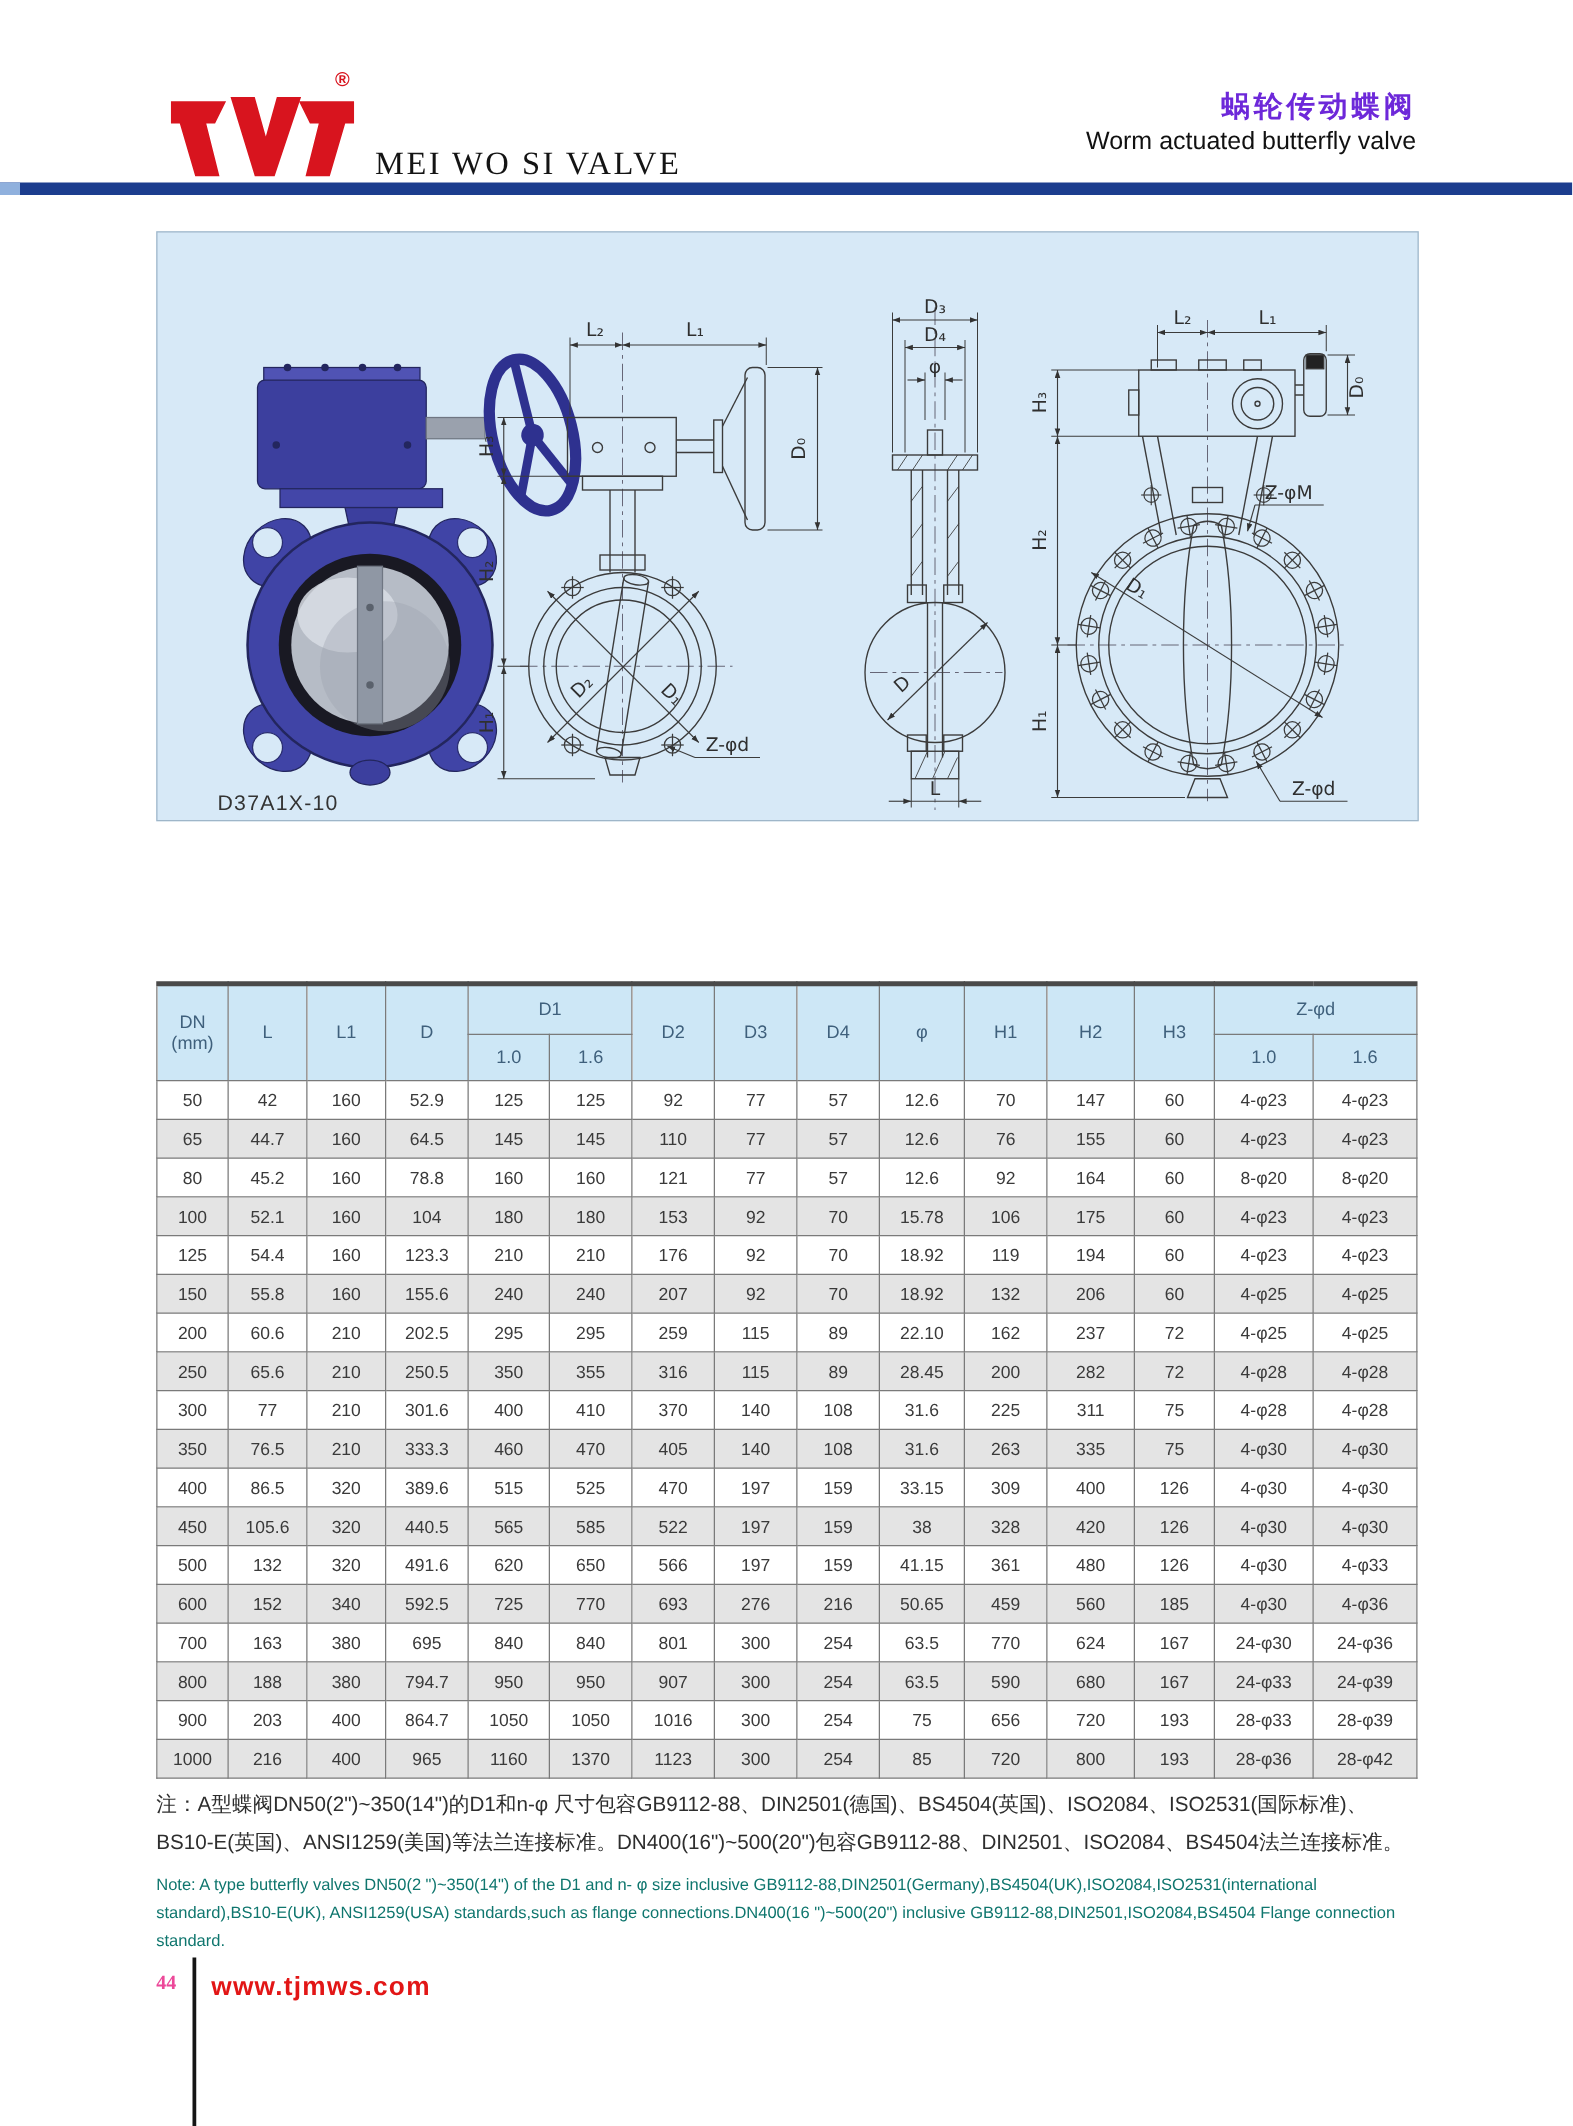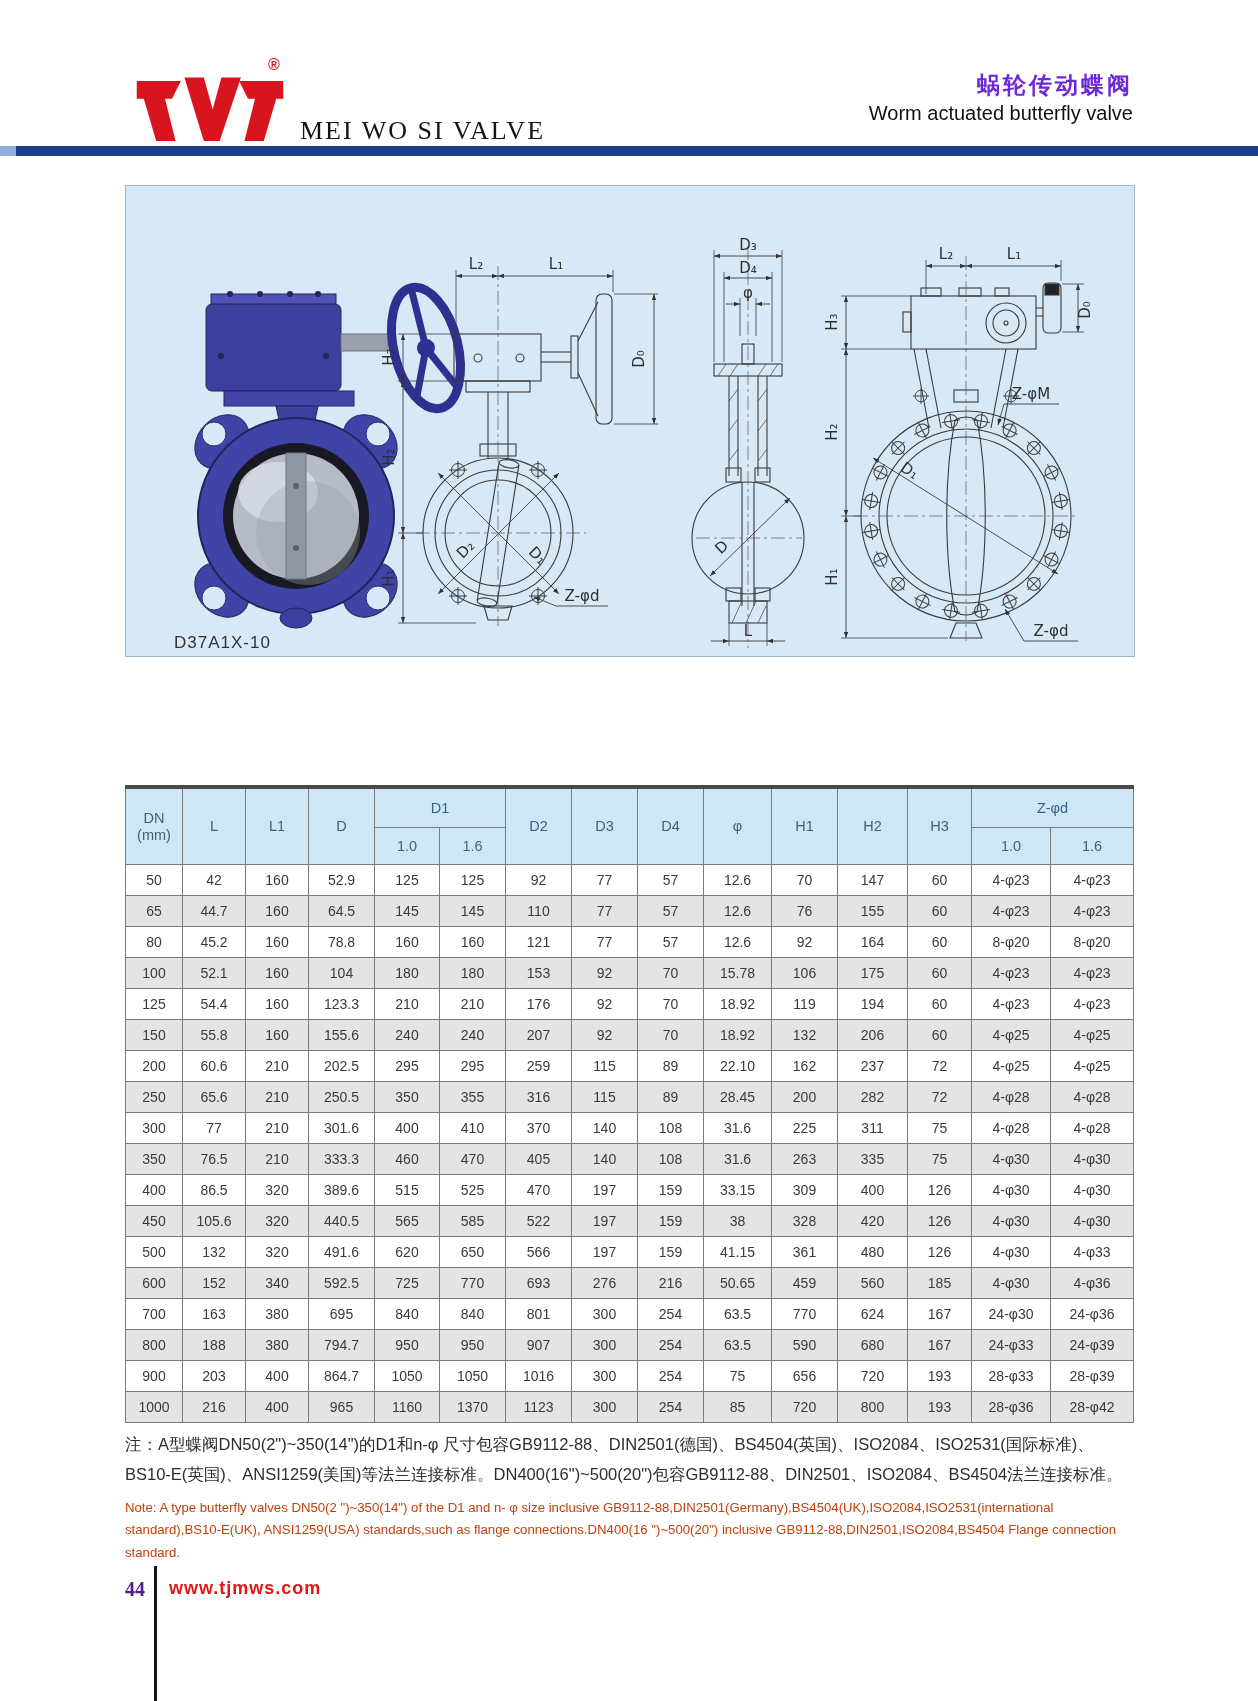--- a/index.html
+++ b/index.html
@@ -35,27 +35,27 @@
   table.dim th,table.dim td{border:1px solid #7a7a7a;text-align:center;padding:0;font-weight:normal;
             white-space:nowrap;overflow:hidden;}
   table.dim thead th{background:#cde7f6;color:#3f607c;font-size:14.5px;line-height:1.15;}
   table.dim thead tr.r1 th{height:38px;}
   table.dim thead tr.r2 th{height:36px;}
   table.dim tbody td{height:30px;background:#fff;}
   table.dim tbody tr.alt td{background:#e4e4e4;}
 
   
   .note-cn{position:absolute;left:125px;top:1430px;width:1008px;font-size:16.5px;color:#2e2e2e;line-height:1.8;}
-  .note-en{position:absolute;left:125px;top:1497px;width:1008px;font-size:13.2px;color:#c2410c;line-height:1.7;}
+  .note-en{position:absolute;left:125px;top:1497px;width:1008px;font-size:13.2px;color:#0f766e;line-height:1.7;}
 
   
-  .page-num{position:absolute;left:125px;top:1578px;font-size:20px;font-weight:bold;
-            font-family:"Liberation Serif",serif;color:#4c1d95;}
+  .page-num{position:absolute;left:125px;top:1578px;font-size:16px;font-weight:bold;
+            font-family:"Liberation Serif",serif;color:#ec4899;}
   .footer-line{position:absolute;left:154px;top:1566px;width:3px;height:135px;background:#151515;}
-  .website{position:absolute;left:169px;top:1578px;font-size:18px;font-weight:bold;color:#e21616;letter-spacing:1px;}
+  .website{position:absolute;left:169px;top:1578px;font-size:21px;font-weight:bold;color:#e21616;letter-spacing:1px;}
 </style>
 </head>
 <body>
 
 <div class="page">
 
   <svg class="logo-svg" width="150" height="92" viewBox="0 0 170 100">
     <g fill="#d8141e">
       <path d="M2,24 H52 L42,44 H34 L46,92 H24 L10,44 H2 Z"></path>
       <path d="M56,20 H78 L88,56 L98,20 H120 L96,92 H78 Z"></path>

